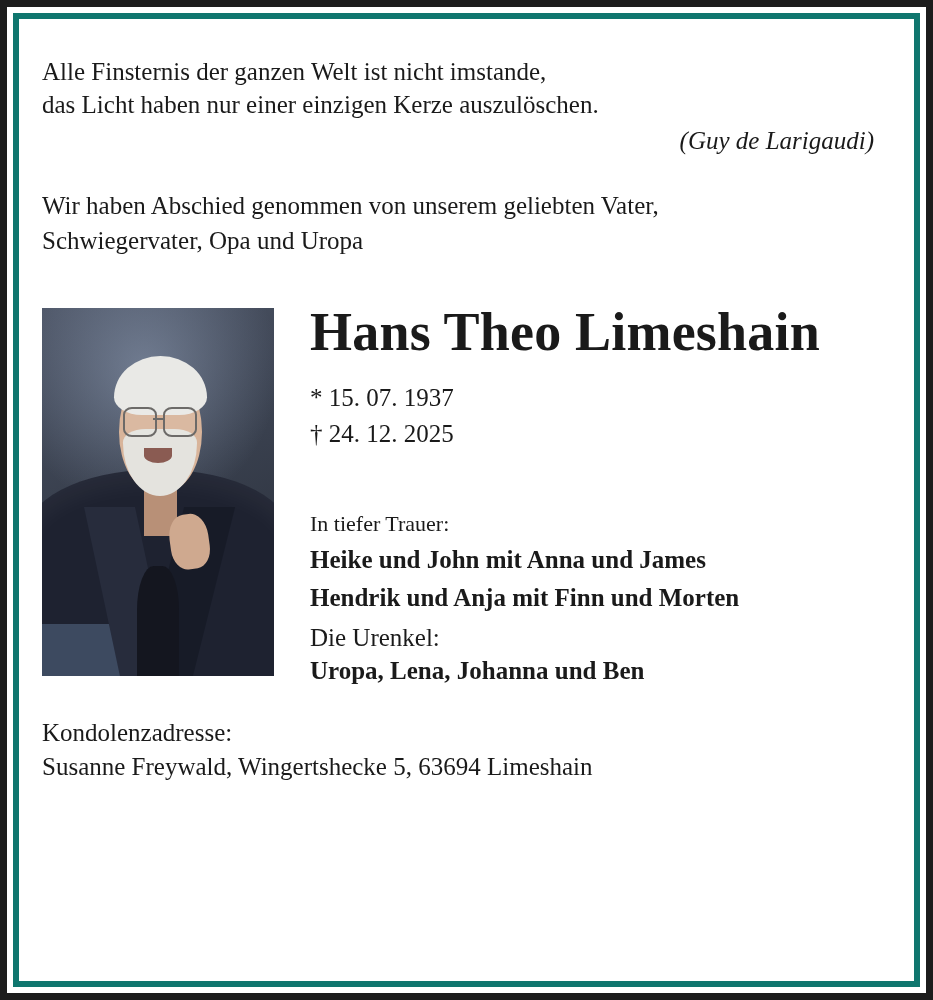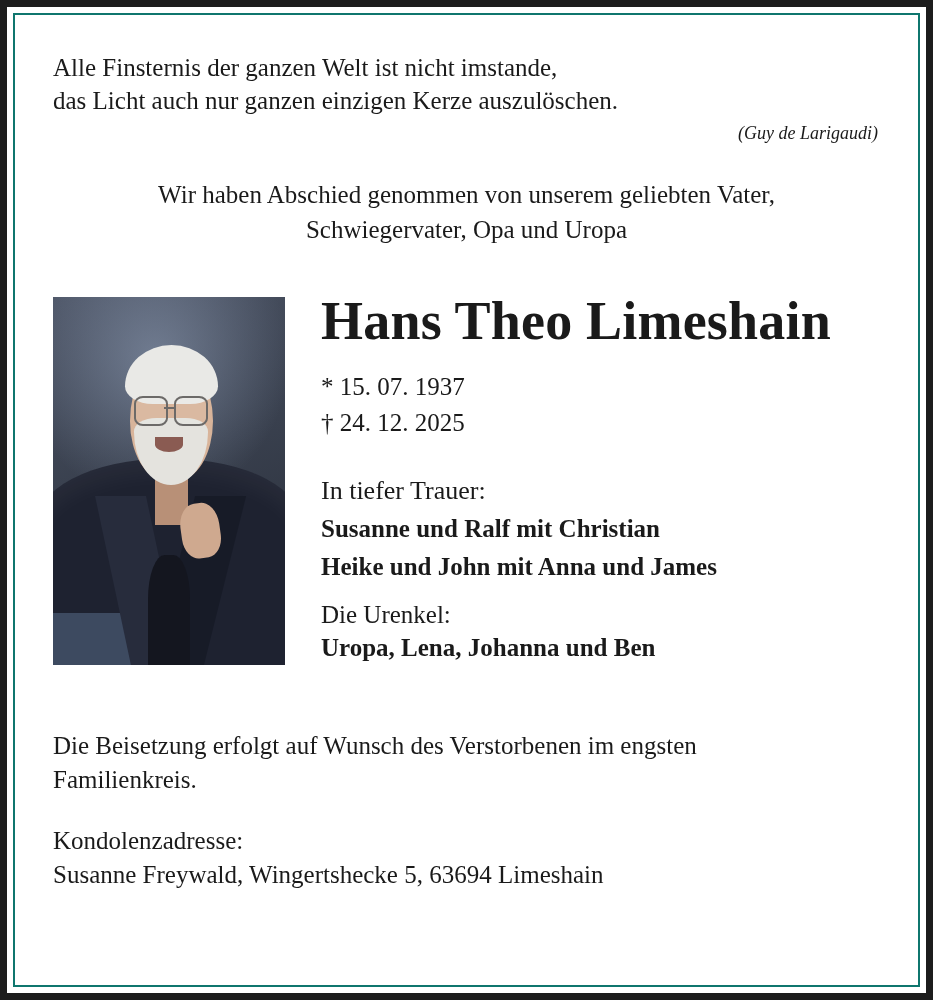--- a/index.html
+++ b/index.html
@@ -19,45 +19,44 @@
     width: 933px;
     height: 1000px;
     border: 7px solid #1c1c1c;
     background: #ffffff;
     padding: 6px;
   }
   .notice-inner {
     box-sizing: border-box;
     width: 100%;
     height: 100%;
-    border: 2px solid #0f766e;
-    padding: 36px 38px 20px 38px;
+    border: 6px solid #0f766e;
+    padding: 36px 38px 20px 23px;
     display: block;
   }
   .quote {
     font-size: 25px;
     line-height: 1.32;
     margin: 0 0 2px 0;
   }
   .quote-line {
     display: block;
     white-space: nowrap;
   }
   .quote-attrib {
     text-align: right;
     font-style: italic;
-    font-size: 18px;
+    font-size: 25px;
     margin-top: 6px;
     padding-right: 2px;
   }
   .intro {
     font-size: 25px;
     line-height: 1.38;
     margin-top: 34px;
-    text-align: center;
   }
   .intro-line {
     display: block;
   }
   .main-block {
     display: flex;
     align-items: flex-start;
     margin-top: 46px;
   }
   .portrait-wrap {
@@ -212,33 +211,33 @@
     white-space: nowrap;
   }
   .dates {
     font-size: 25px;
     line-height: 1.42;
     margin-bottom: 8px;
     margin-top: 20px;
   }
   .date-line { display: block; }
   .mourn-intro {
-    font-size: 26px;
-    margin-top: 36px;
+    font-size: 22px;
+    margin-top: 60px;
     margin-bottom: 4px;
   }
   .family-line {
     font-size: 25px;
     font-weight: bold;
     line-height: 1.5;
     display: block;
   }
   .great-intro {
     font-size: 25px;
-    margin-top: 16px;
+    margin-top: 8px;
   }
   .footer {
     margin-top: 62px;
     font-size: 25px;
     line-height: 1.38;
   }
   .footer-line { display: block; }
   .kondolenz {
     margin-top: 26px;
     font-size: 25px;
@@ -246,21 +245,21 @@
   }
 </style>
 </head>
 <body>
 
 <div class="notice-outer">
   <div class="notice-inner">
 
     <div class="quote">
       <span class="quote-line">Alle Finsternis der ganzen Welt ist nicht imstande,</span>
-      <span class="quote-line">das Licht auch nur ganzen einzigen Kerze auszulöschen.</span>
+      <span class="quote-line">das Licht haben nur einer einzigen Kerze auszulöschen.</span>
     </div>
     <div class="quote-attrib">(Guy de Larigaudi)</div>
 
     <div class="intro">
       <span class="intro-line">Wir haben Abschied genommen von unserem geliebten Vater,</span>
       <span class="intro-line">Schwiegervater, Opa und Uropa</span>
     </div>
 
     <div class="main-block">
 
@@ -286,32 +285,28 @@
 
       <div class="details">
         <h1 class="name">Hans Theo Limeshain</h1>
 
         <div class="dates">
           <span class="date-line">* 15. 07. 1937</span>
           <span class="date-line">† 24. 12. 2025</span>
         </div>
 
         <div class="mourn-intro">In tiefer Trauer:</div>
-        <span class="family-line">Susanne und Ralf mit Christian</span>
         <span class="family-line">Heike und John mit Anna und James</span>
+        <span class="family-line">Hendrik und Anja mit Finn und Morten</span>
         <div class="great-intro">Die Urenkel:</div>
         <span class="family-line">Uropa, Lena, Johanna und Ben</span>
       </div>
 
     </div>
 
-    <div class="footer">
-      <span class="footer-line">Die Beisetzung erfolgt auf Wunsch des Verstorbenen im engsten</span>
-      <span class="footer-line">Familienkreis.</span>
-    </div>
 
     <div class="kondolenz">
       <span class="footer-line">Kondolenzadresse:</span>
       <span class="footer-line">Susanne Freywald, Wingertshecke 5, 63694 Limeshain</span>
     </div>
 
   </div>
 </div>
 
 </body></html>

